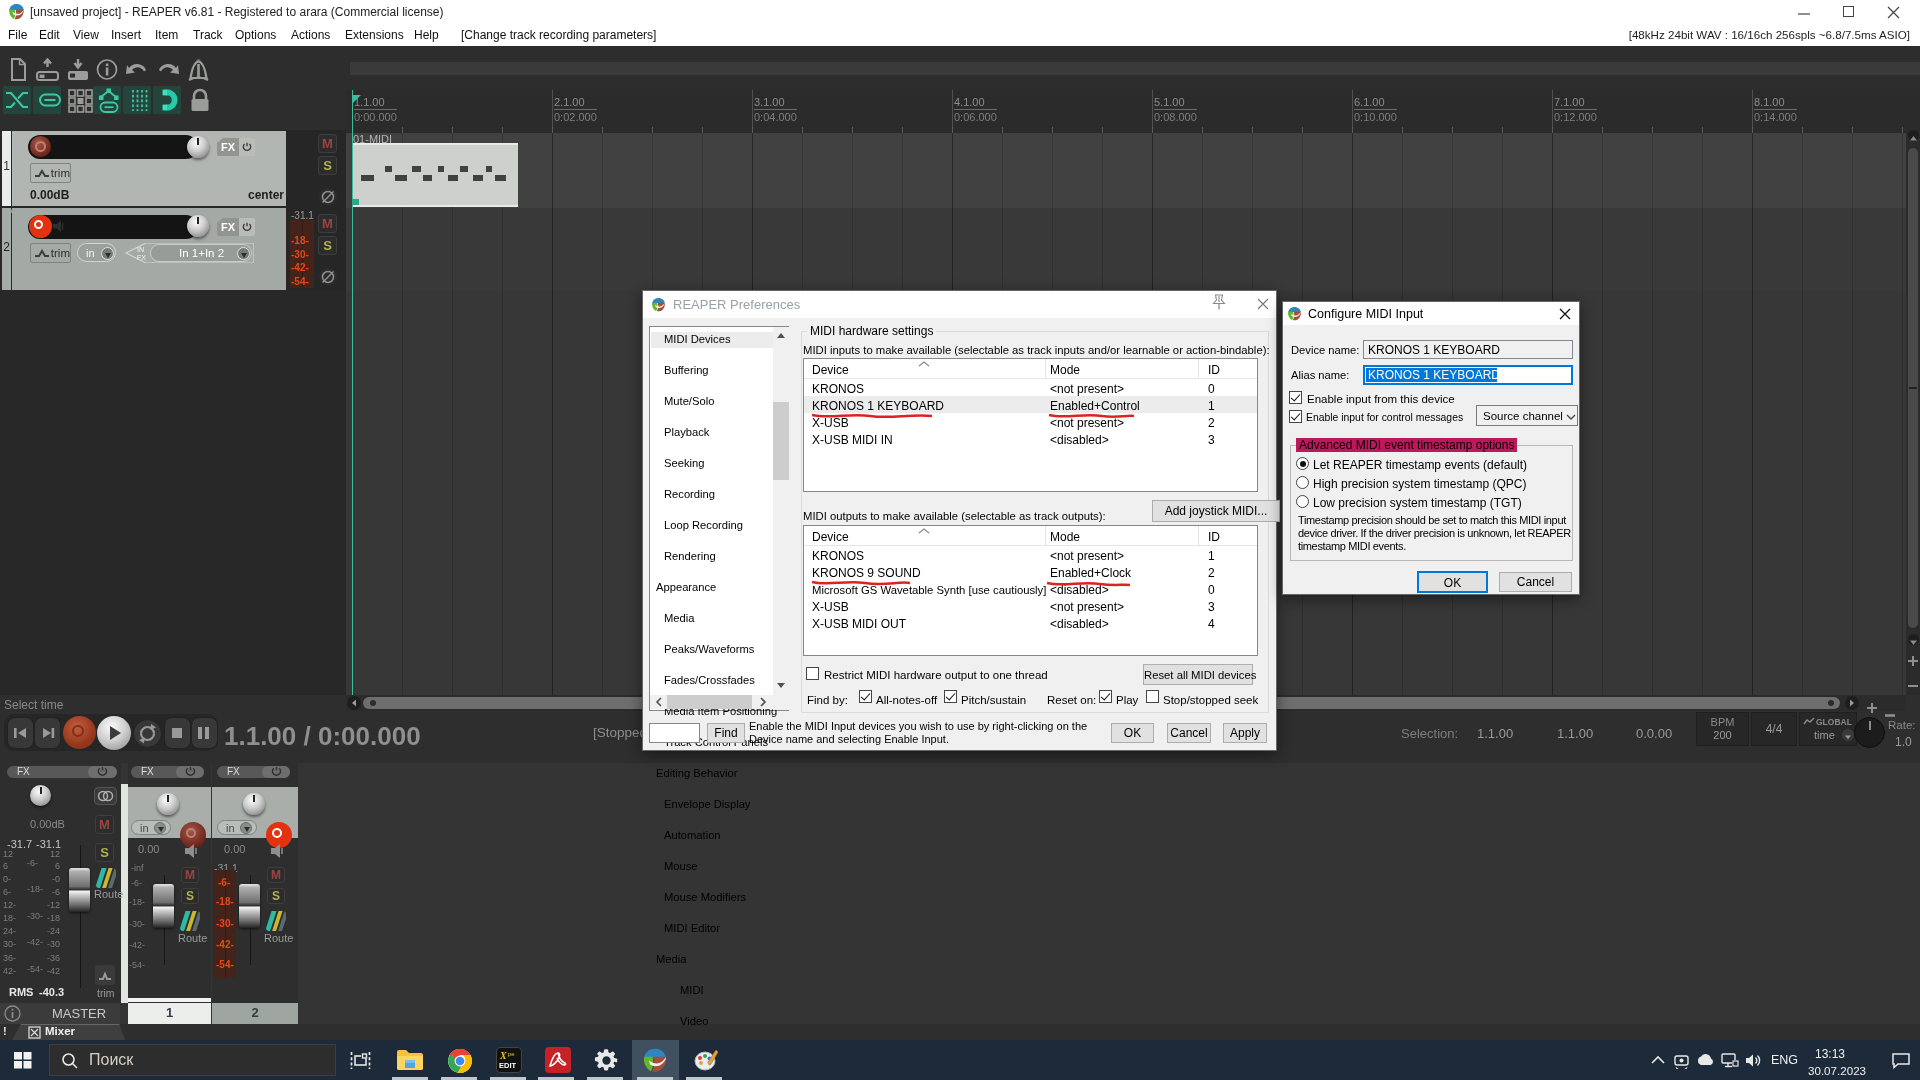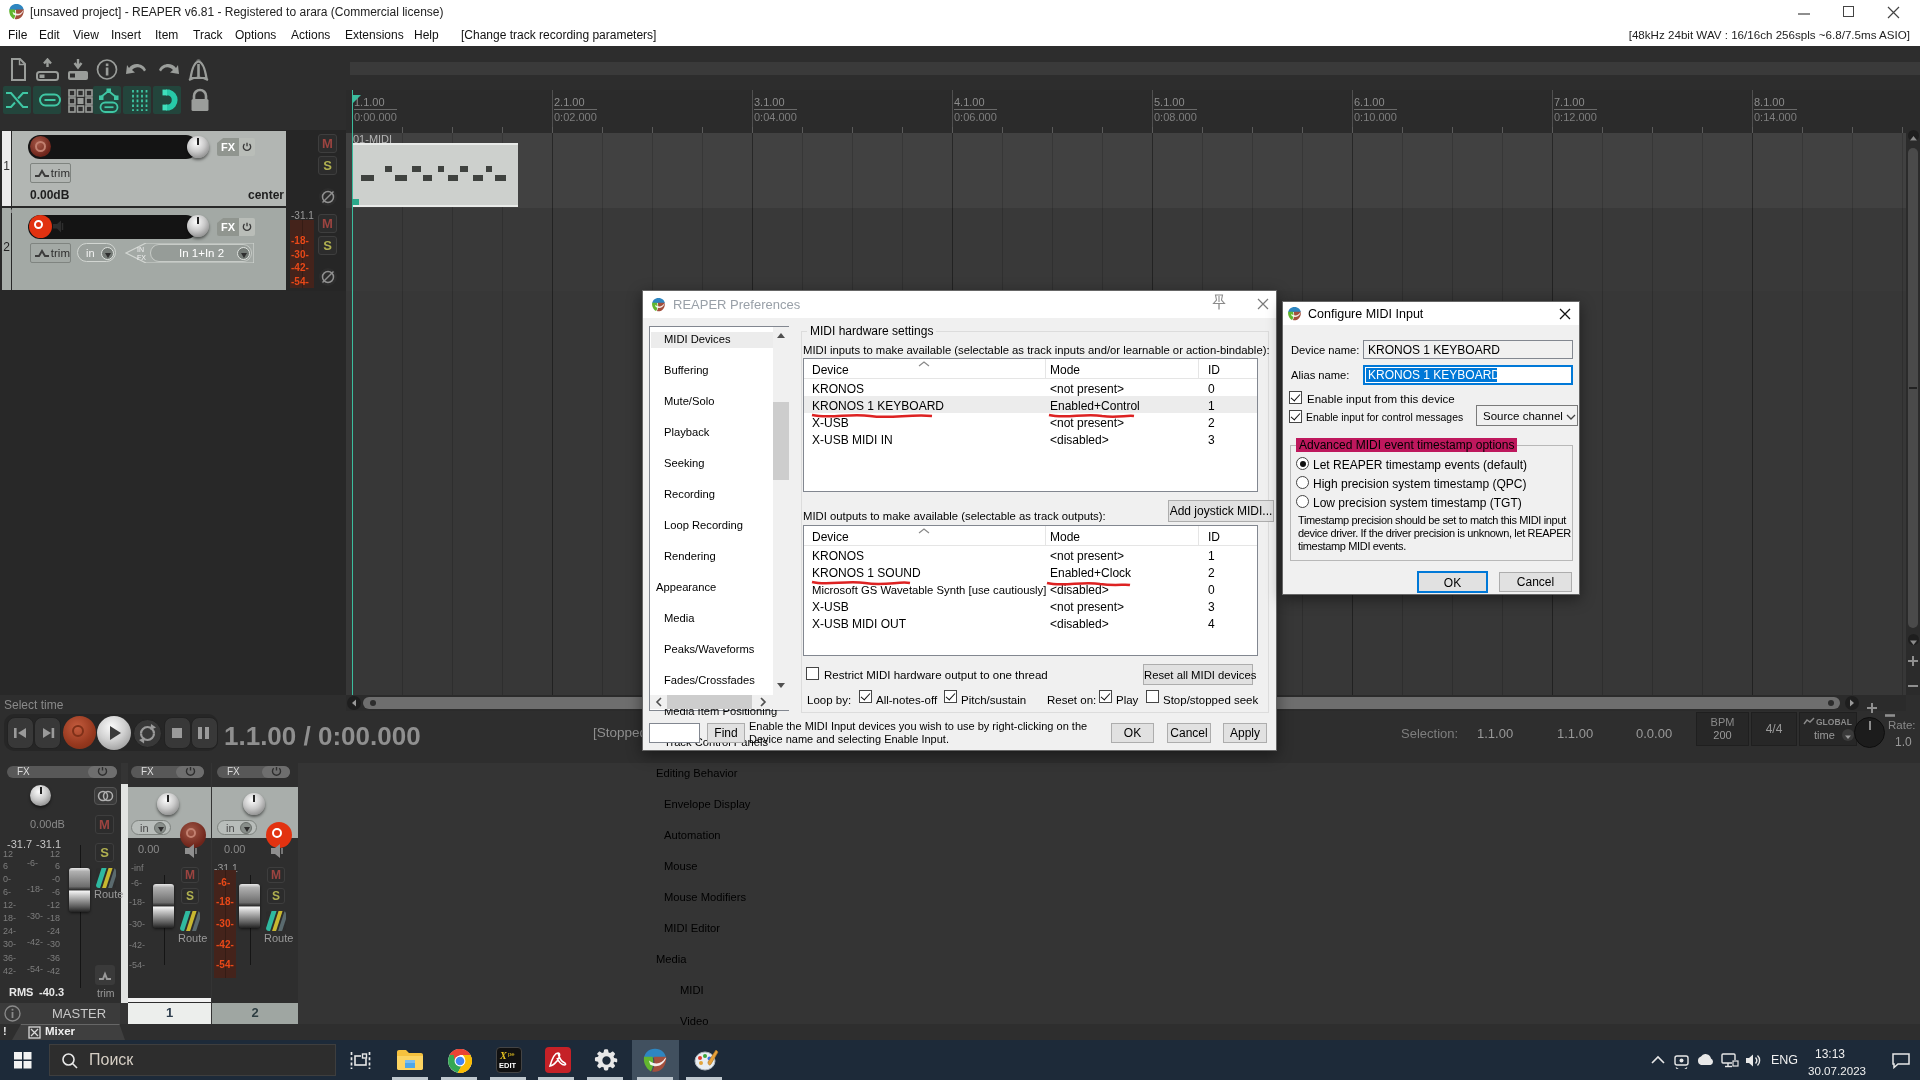--- a/index.html
+++ b/index.html
@@ -709,40 +709,40 @@
           <span style="left:404px">3</span>
         </div>
     <svg class="a" style="left:6px;top:52px" width="125" height="9">
           <path d="M2 4 C20 8 40 2 60 5 C80 8 100 3 122 5" stroke="#d22" stroke-width="2.5" fill="none"></path>
         </svg>
     <svg class="a" style="left:243px;top:52px" width="90" height="9">
           <path d="M2 4 C18 8 38 2 55 5 C70 7 80 4 87 5" stroke="#d22" stroke-width="2.5" fill="none"></path>
         </svg>
   </div>
 
-  <div class="btn" style="left:525px;top:209px;width:106px;height:22px;line-height:21px">Add joystick MIDI...</div>
+  <div class="btn" style="left:509px;top:209px;width:128px;height:22px;line-height:21px">Add joystick MIDI...</div>
   <div class="tx" style="left:160px;top:219px;color:#000;font-size:11.3px">MIDI outputs to make available (selectable as track outputs):</div>
 
   <div class="a white" style="left:160px;top:234px;width:455px;height:131px">
     <div class="a" style="left:0;top:0;width:453px;height:20px;border-bottom:1px solid #e5e5e5"></div>
     <div class="a" style="left:241px;top:0;width:1px;height:20px;background:#e5e5e5"></div>
     <div class="a" style="left:394px;top:0;width:1px;height:20px;background:#e5e5e5"></div>
     <svg class="a" style="left:114px;top:2px" width="12" height="6">
           <path d="M1 5 L6 1 L11 5" stroke="#888" stroke-width="1.2" fill="none"></path>
         </svg>
     <div class="tx" style="left:8px;top:4px;color:#000">Device</div>
         <div class="tx" style="left:246px;top:4px;color:#000">Mode</div>
         <div class="tx" style="left:404px;top:4px;color:#000">ID</div>
     <div class="trow" style="top:21px">
           <span style="left:8px">KRONOS</span>
           <span style="left:246px">&lt;not present&gt;</span>
           <span style="left:404px">1</span>
         </div>
     <div class="trow" style="top:38px">
-          <span style="left:8px">KRONOS 1 SOUND</span>
+          <span style="left:8px">KRONOS 9 SOUND</span>
           <span style="left:246px">Enabled+Clock</span>
           <span style="left:404px">2</span>
         </div>
     <div class="trow" style="top:55px">
           <span style="left:8px;font-size:11.3px;top:3px">Microsoft GS Wavetable Synth [use cautiously]</span>
           <span style="left:246px">&lt;disabled&gt;</span>
           <span style="left:404px">0</span>
         </div>
     <div class="trow" style="top:72px">
           <span style="left:8px">X-USB</span>
@@ -757,21 +757,21 @@
     <svg class="a" style="left:6px;top:52px" width="105" height="9">
           <path d="M2 4 C18 8 36 2 55 5 C75 8 90 3 100 5" stroke="#d22" stroke-width="2.5" fill="none"></path>
         </svg>
     <svg class="a" style="left:241px;top:53px" width="88" height="10">
           <path d="M2 4 C18 8 38 2 55 5 C70 7 80 5 85 6" stroke="#d22" stroke-width="2.5" fill="none"></path>
         </svg>
   </div>
   <div class="cb" style="left:163px;top:376px"></div>
   <div class="tx" style="left:181px;top:378px;color:#000;font-size:11.5px">Restrict MIDI hardware output to one thread</div>
   <div class="btn" style="left:500px;top:373px;width:110px;height:21px;line-height:20px;font-size:11.3px;white-space:nowrap">Reset all MIDI devices</div>
-  <div class="tx" style="left:164px;top:403px;color:#000;font-size:11.5px">Loop by:</div>
+  <div class="tx" style="left:164px;top:403px;color:#000;font-size:11.5px">Find by:</div>
   <div class="cb ck" style="left:216px;top:399px"></div>
       <div class="tx" style="left:233px;top:403px;color:#000;font-size:11.5px">All-notes-off</div>
   <div class="cb ck" style="left:301px;top:399px"></div>
       <div class="tx" style="left:318px;top:403px;color:#000;font-size:11.5px">Pitch/sustain</div>
   <div class="tx" style="left:404px;top:403px;color:#000;font-size:11.5px">Reset on:</div>
   <div class="cb ck" style="left:456px;top:399px"></div>
       <div class="tx" style="left:473px;top:403px;color:#000;font-size:11.5px">Play</div>
   <div class="cb" style="left:503px;top:399px"></div>
       <div class="tx" style="left:520px;top:403px;color:#000;font-size:11.5px">Stop/stopped seek</div>
 

